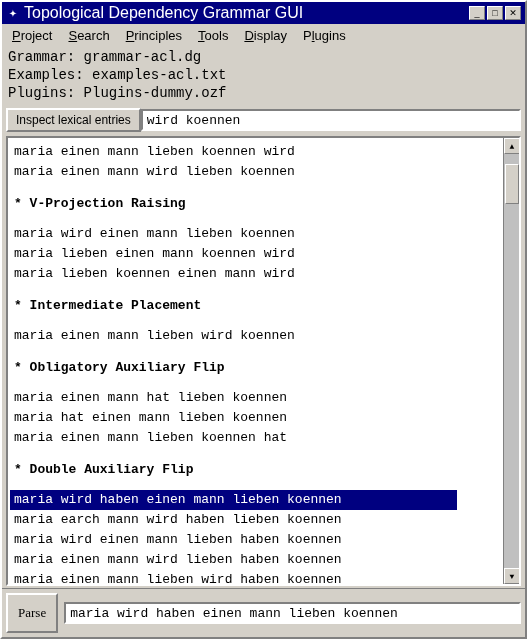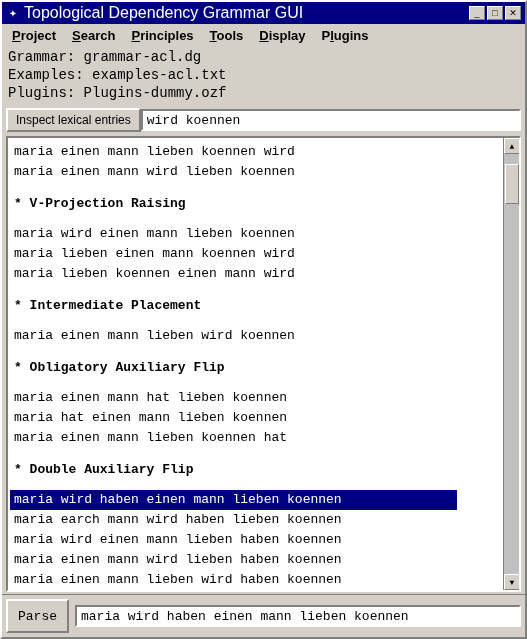--- a/index.html
+++ b/index.html
@@ -77,21 +77,20 @@
       font-family: Arial, sans-serif;
     }
 
     .menu-bar {
       background: #d4d0c8;
       height: 22px;
       display: flex;
       align-items: center;
       padding: 0 2px;
       flex-shrink: 0;
-      font-weight: bold;
     }
 
     .menu-item {
       padding: 2px 8px;
       font-size: 13px;
       cursor: pointer;
       font-family: Arial, sans-serif;
       color: black;
     }
 
@@ -243,30 +242,30 @@
       display: flex;
       align-items: center;
       padding: 4px 4px;
       gap: 6px;
       flex-shrink: 0;
       border-top: 1px solid #808080;
       margin-top: 2px;
     }
 
     .parse-btn {
-      height: 34px;
+      height: 40px;
       padding: 2px 10px;
       background: #d4d0c8;
       border: 2px solid;
       border-top-color: #ffffff;
       border-left-color: #ffffff;
       border-bottom-color: #808080;
       border-right-color: #808080;
       font-size: 13px;
-      font-family: Liberation Mono, monospace;
+      font-family: Liberation Serif, serif;
       cursor: pointer;
     }
 
     .parse-display {
       flex: 1;
       height: 22px;
       border: 2px solid;
       border-top-color: #808080;
       border-left-color: #808080;
       border-bottom-color: #ffffff;

